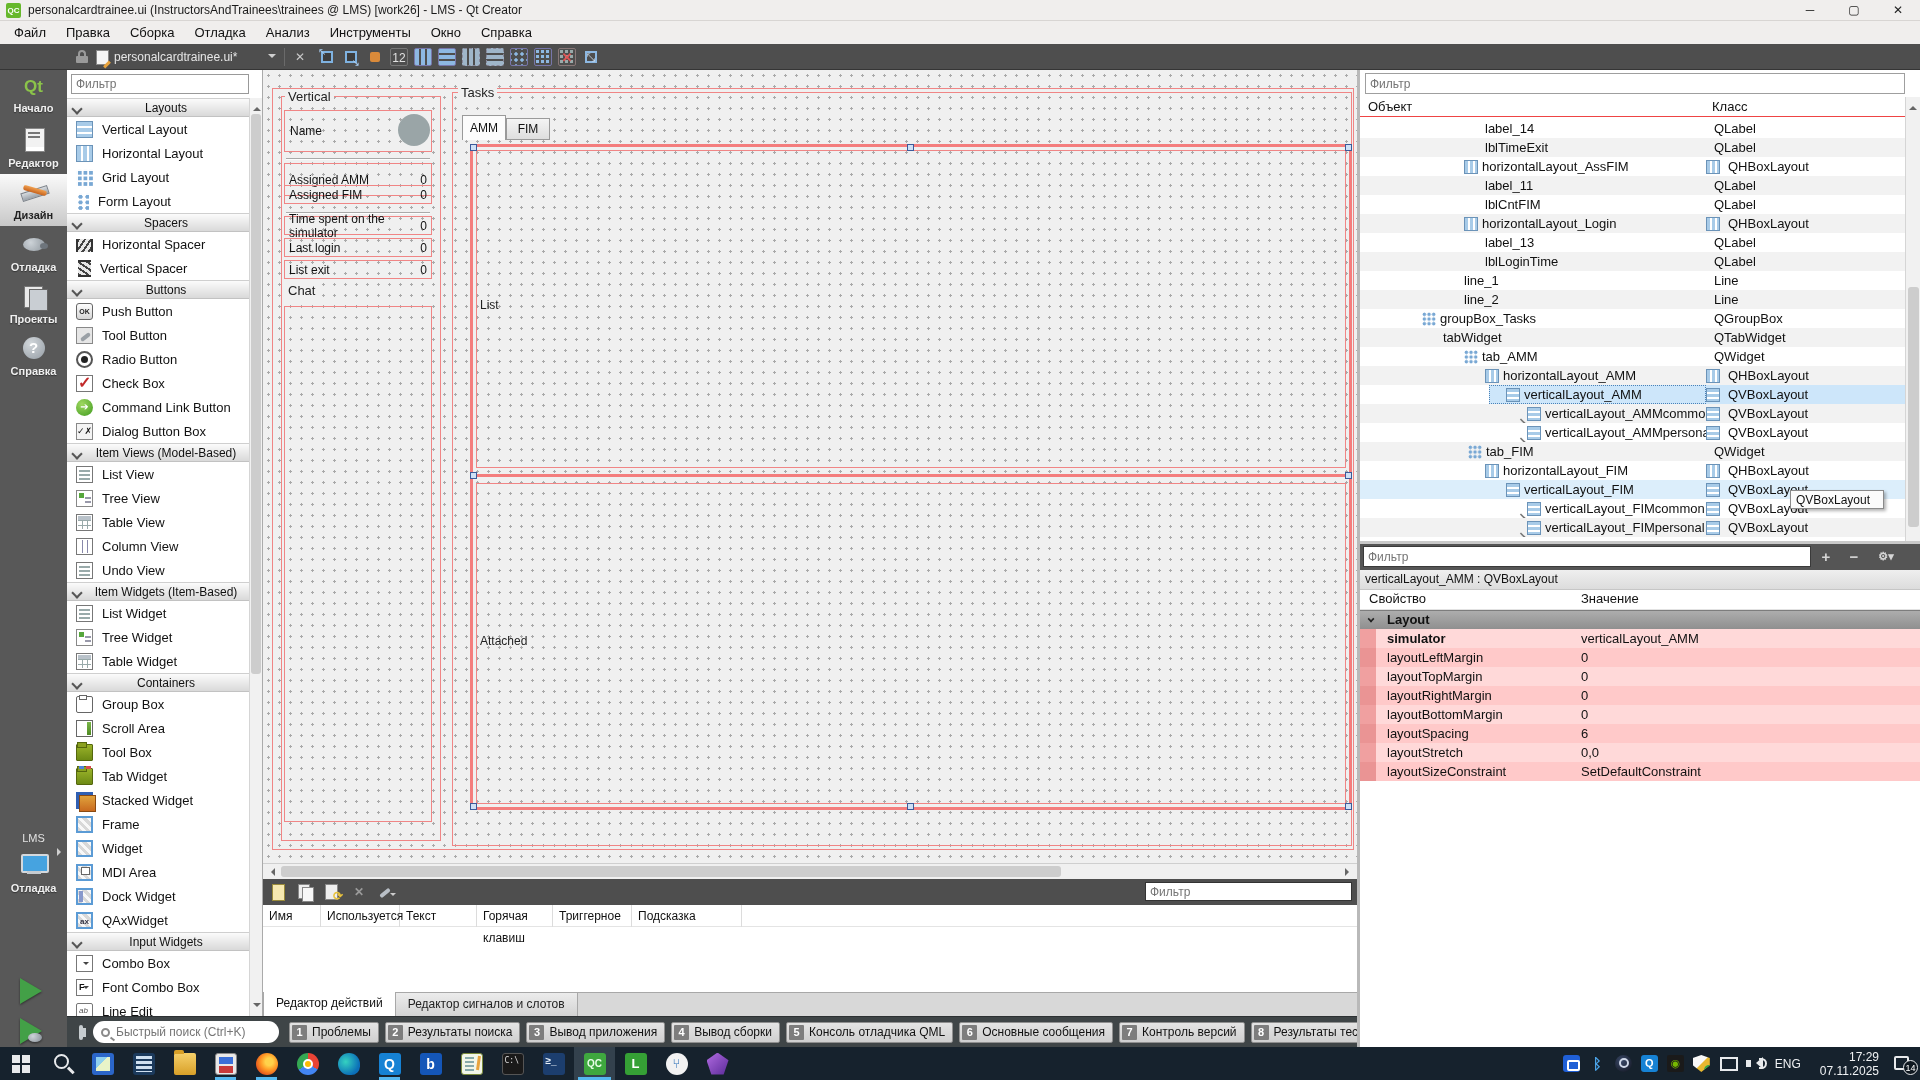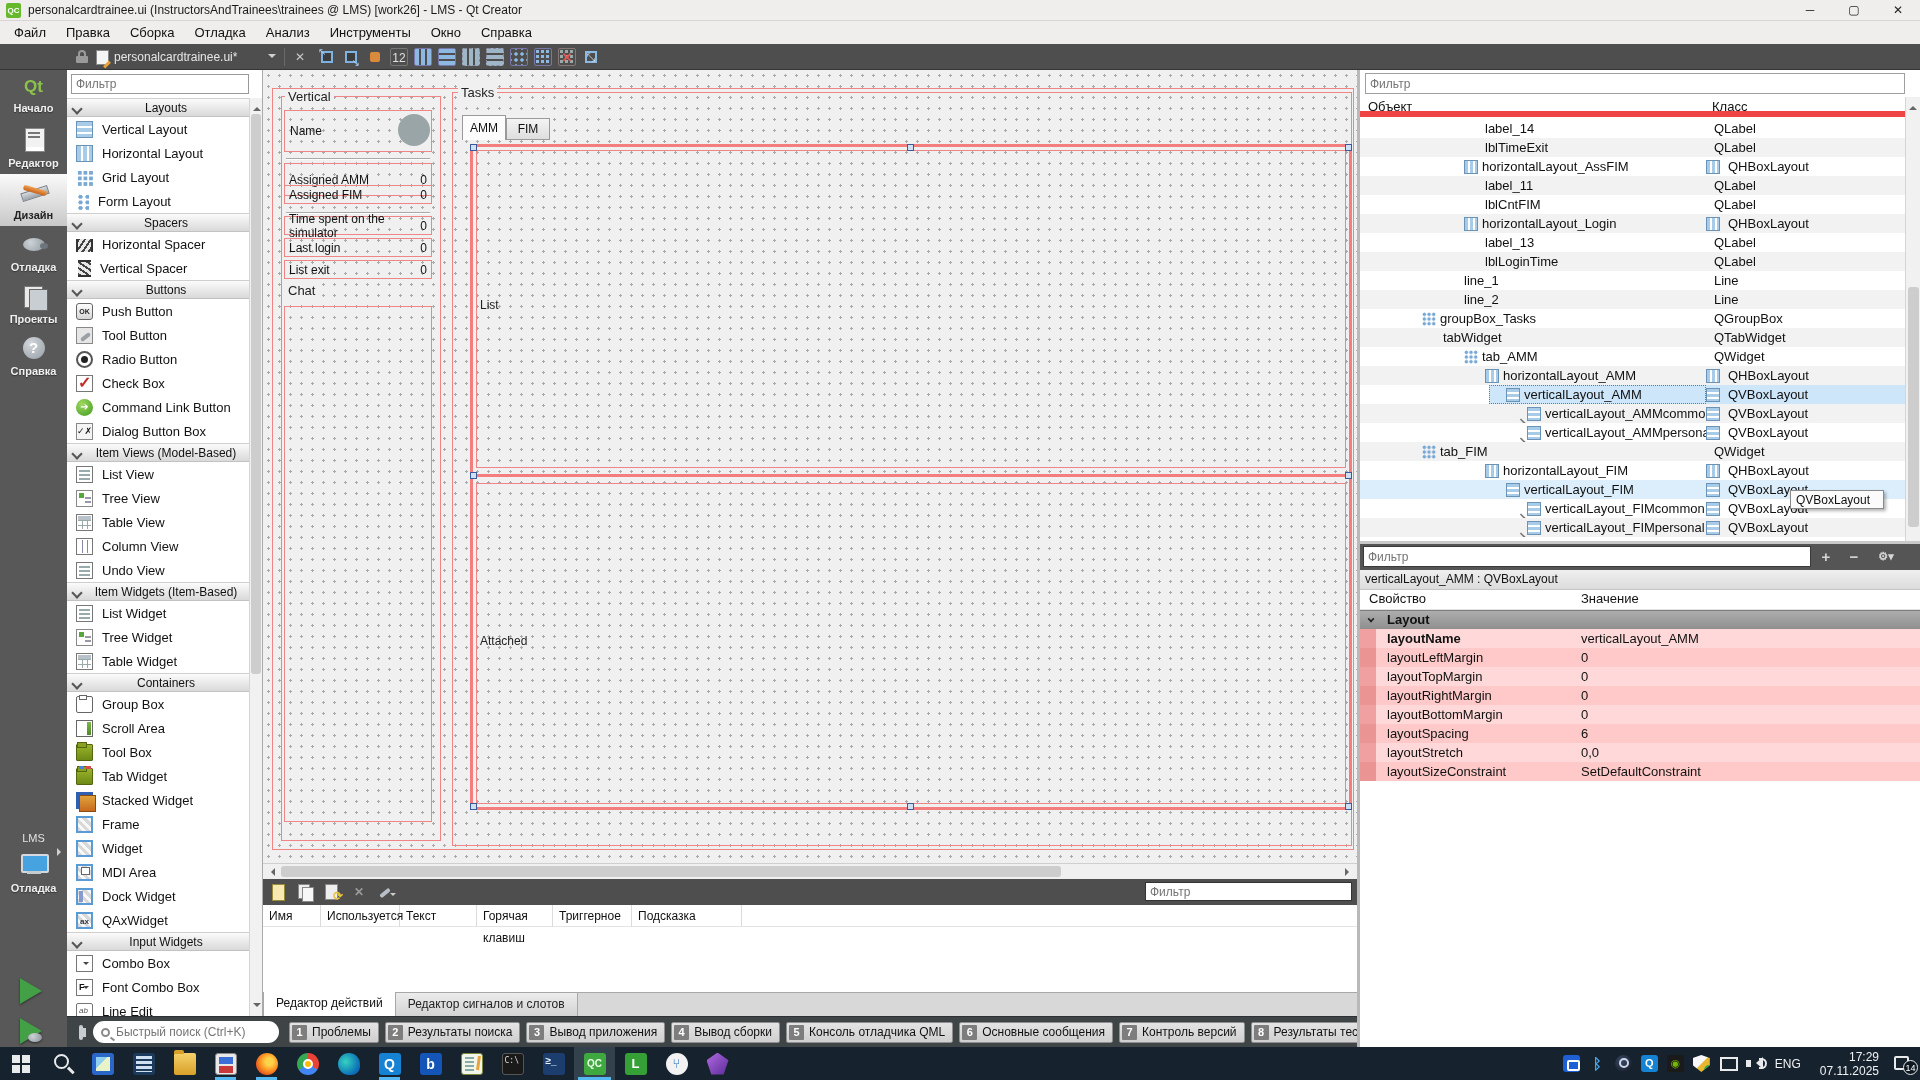--- a/index.html
+++ b/index.html
@@ -201,21 +201,21 @@
   #sb-panels { display:flex; gap:6px; margin-left:10px; }
   .sb-panel { height:21px; background:linear-gradient(#e4e4e4,#cfcfcf); border:1px solid #8f8f8f; border-radius:2px; display:flex; align-items:center; padding:0 7px 0 2px; gap:5px; }
   .sb-num { width:15px; height:15px; background:#7d7d7d; color:#fff; font-size:11px; font-weight:bold; text-align:center; line-height:15px; border-radius:1px; }
   .sb-label { font-size:12px; color:#111; white-space:nowrap; }
   #sb-right { margin-left:auto; margin-right:8px; display:flex; gap:6px; }
   .sb-mini { width:16px; height:16px; background:#565c5f; border:1px solid #2f3335; color:#cdd2d5; font-size:10px; text-align:center; line-height:15px; }
 
   
   #right-panel { left:1357px; top:70px; width:563px; height:977px; background:#fff; border-left:3px solid #b9b9b9; }
   #oi-filter { position:absolute; left:5px; top:3px; width:540px; height:21px; border:1px solid #9f9f9f; padding:0 4px; font-size:12px; font-family:"Liberation Sans",sans-serif; }
-  #oi-header { position:absolute; left:0; top:27px; width:545px; height:20px; border-bottom:6px solid #ef4444; font-size:13px; }
+  #oi-header { position:absolute; left:0; top:27px; width:545px; height:20px; border-bottom:1px solid #ef4444; font-size:13px; }
   #oi-header .h-obj { position:absolute; left:8px; top:2px; }
   #oi-header .h-cls { position:absolute; left:352px; top:2px; }
   #tree { position:absolute; left:0; top:49px; width:545px; }
   .trow { position:relative; height:19px; display:flex; font-size:13px; }
   .trow.zebra { background:#f2f2f2; }
   .trow.hover { background:#dceefb; }
   .tname { position:relative; width:346px; display:flex; align-items:center; overflow:hidden; }
   .tsel { position:absolute; top:0; bottom:0; right:0; background:#cde6fa; border:1px dotted #4a82b8; }
   .tclass { position:relative; width:199px; display:flex; align-items:center; gap:4px; overflow:hidden; }
   .tclass.selbg { background:#cde6fa; }
@@ -856,21 +856,21 @@
           <span class="texp closed"></span>
           <span class="ticon i-vbox"></span>
           <span class="tlabel">verticalLayout_AMMpersonal</span>
         </div>
         <div class="tclass">
           <span class="ticon i-vbox"></span>
           <span class="tlabel">QVBoxLayout</span>
         </div>
       </div>
       <div class="trow zebra">
-        <div class="tname" style="padding-left: 48px;">
+        <div class="tname" style="padding-left: 94px;">
           <span class="texp open"></span>
           <span class="ticon i-grid"></span>
           <span class="tlabel">tab_FIM</span>
         </div>
         <div class="tclass">
           <span style="width: 4px;"></span>
           <span class="tlabel">QWidget</span>
         </div>
       </div>
       <div class="trow">
@@ -937,21 +937,21 @@
       <span class="schev"></span>
       <span class="sname">Layout</span>
     </div>
     <div id="pe-colheader">
       <span class="h-prop">Свойство</span>
       <span class="h-val">Значение</span>
     </div>
     <div id="pe-rows">
         <div class="prow alt-a bold">
           <span class="stripe"></span>
-          <span class="pname">layoutName</span>
+          <span class="pname">simulator</span>
           <span class="pval">verticalLayout_AMM</span>
         </div>
         <div class="prow alt-b">
           <span class="stripe"></span>
           <span class="pname">layoutLeftMargin</span>
           <span class="pval">0</span>
         </div>
         <div class="prow alt-a">
           <span class="stripe"></span>
           <span class="pname">layoutTopMargin</span>

